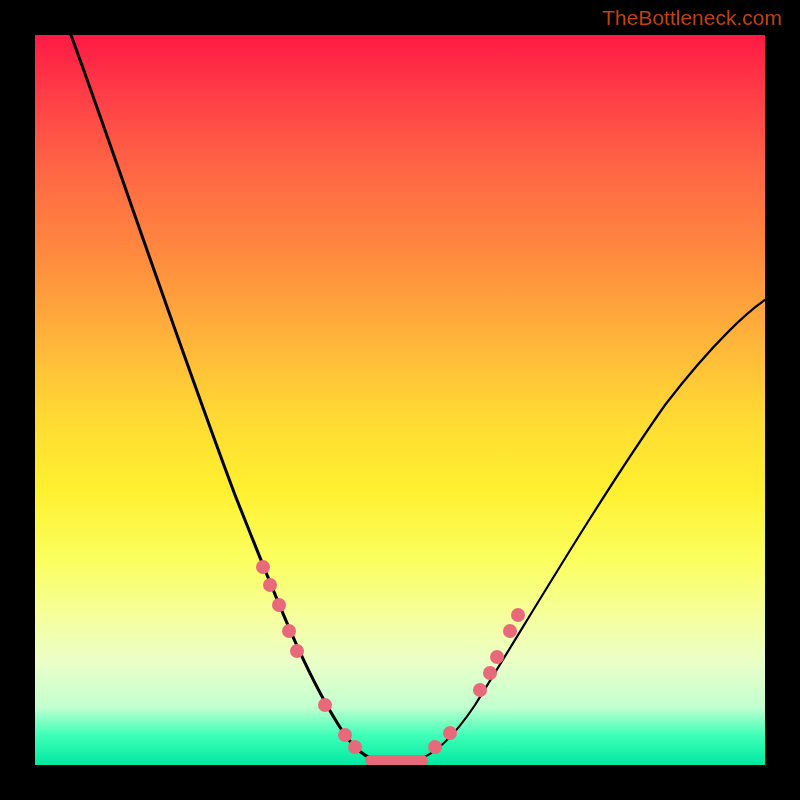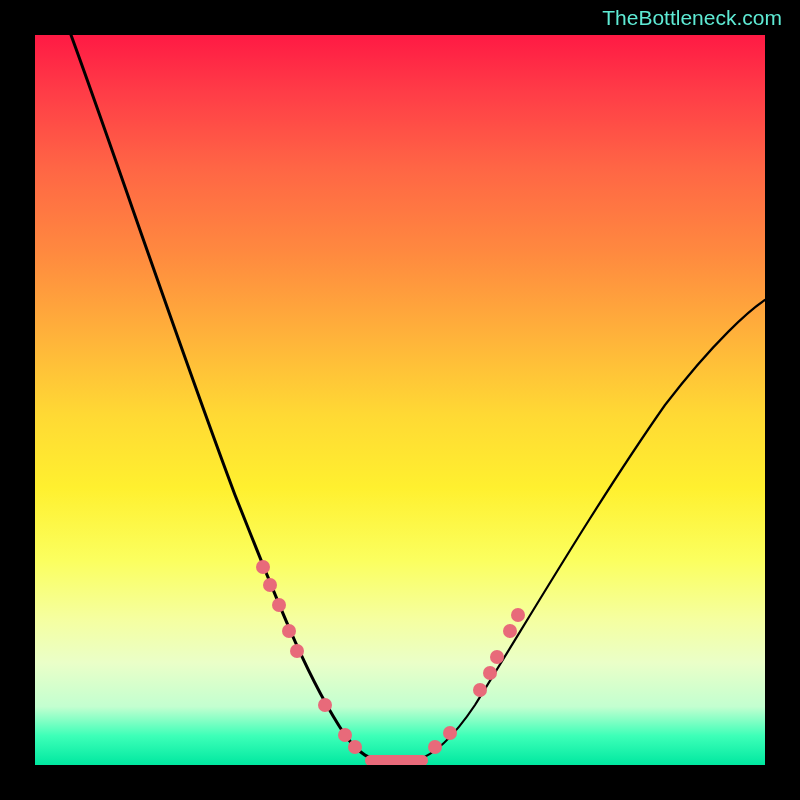--- a/index.html
+++ b/index.html
@@ -9,21 +9,21 @@
     width: 800px;
     height: 800px;
     overflow: hidden;
     position: relative;
     font-family: Arial, sans-serif;
   }
   .watermark {
     position: absolute;
     top: 6px;
     right: 18px;
-    color: #5eead4;
+    color: #c2410c;
     font-size: 21px;
     font-weight: 500;
     z-index: 10;
   }
   .plot-area {
     position: absolute;
     left: 35px;
     top: 35px;
     width: 730px;
     height: 730px;

